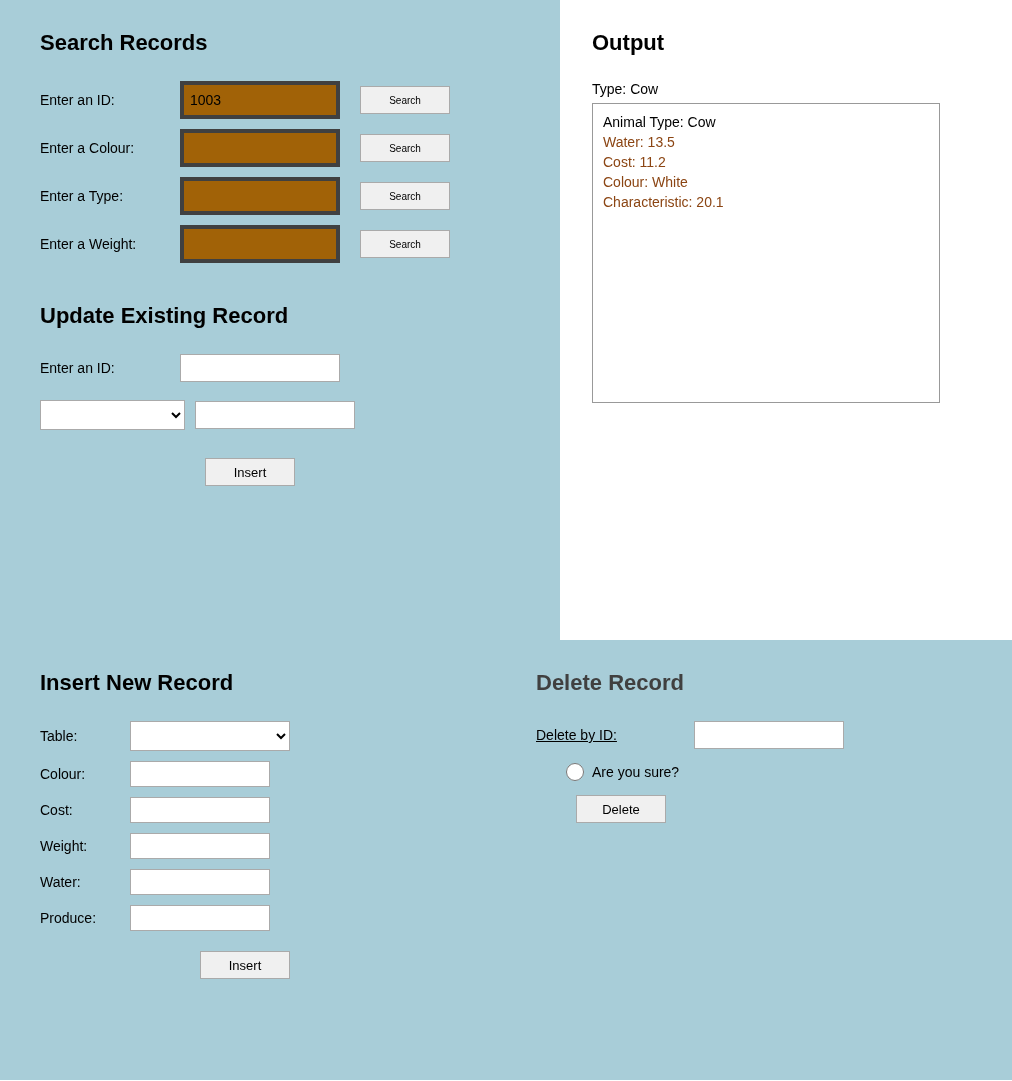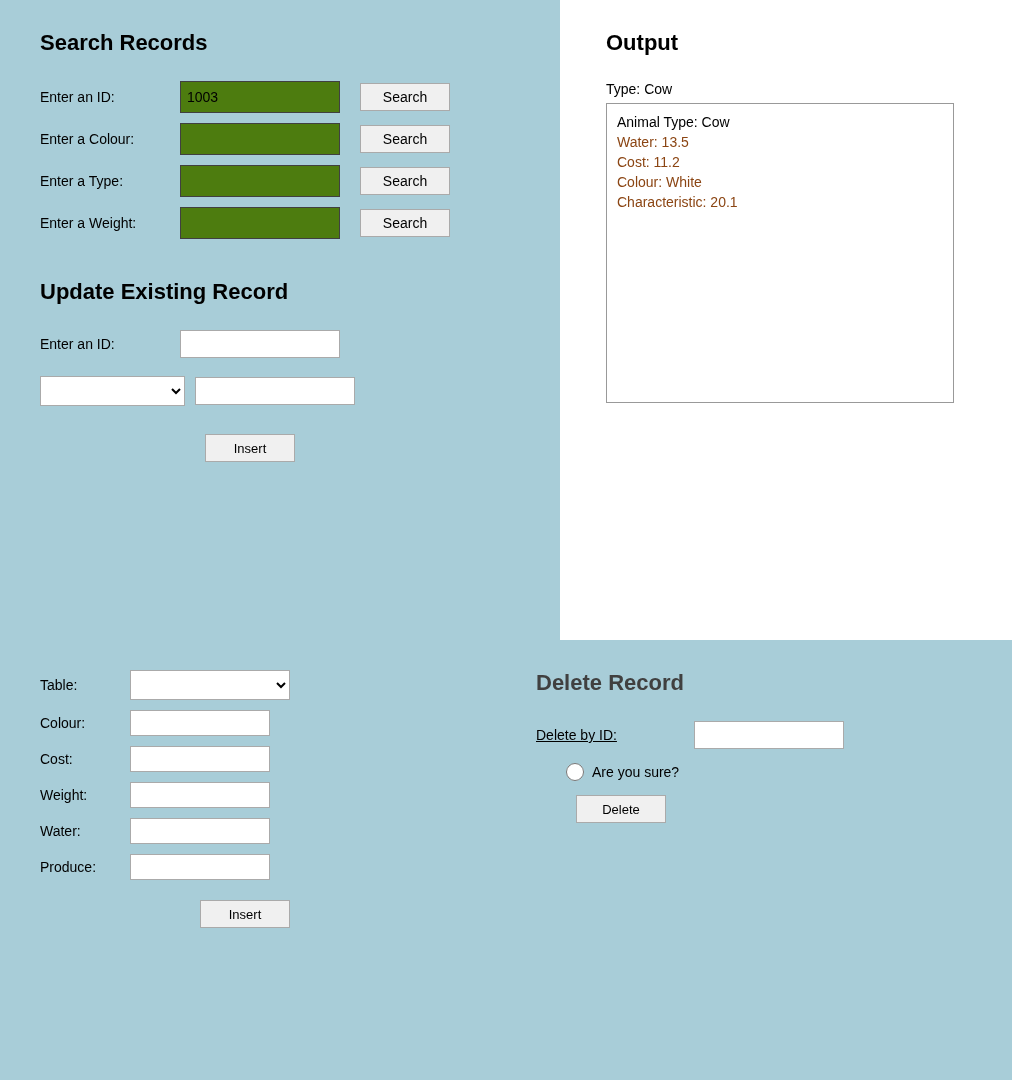--- a/index.html
+++ b/index.html
@@ -6,21 +6,21 @@
     body {
       font-family: Arial, sans-serif;
       font-size: 14px;
       background: #fff;
       width: 1012px;
       min-height: 1081px;
     }
 
     .top-section {
       display: flex;
-      gap: 16px;
+      gap: 2px;
       width: 100%;
     }
 
     .search-panel {
       background: #a8cdd8;
       padding: 30px 40px 40px 40px;
       width: 560px;
       min-height: 640px;
     }
 
@@ -47,33 +47,33 @@
 
     .form-label {
       width: 130px;
       color: #000;
       font-size: 14px;
     }
 
     .form-input {
       width: 160px;
       height: 28px;
-      border: 1px solid #404040;
-      background: #4d7c0f;
+      border: 4px solid #404040;
+      background: #a16207;
       padding: 15px 6px;
       font-size: 14px;
     }
 
     .search-btn {
       width: 90px;
       height: 28px;
       border: 1px solid #aaa;
       background: #f0f0f0;
       cursor: pointer;
-      font-size: 14px;
+      font-size: 10px;
       margin-left: 10px;
     }
 
     .update-section {
       margin-top: 40px;
     }
 
     .update-section .form-row {
       margin-bottom: 18px;
     }
@@ -300,20 +300,21 @@
       <div class="output-line colored">Colour: White</div>
       <div class="output-line colored">Characteristic: 20.1</div>
     </div>
   </div>
 
 </div>
 
 <div class="bottom-section">
 
   <div class="insert-new-panel">
+    <div class="section-title">Insert New Record</div>
 
     <div class="bottom-left-form">
       
       <div class="form-row">
         <label class="form-label">Table:</label>
         <select class="table-dropdown">
           <option value=""></option>
           <option value="cow">Cow</option>
           <option value="sheep">Sheep</option>
           <option value="pig">Pig</option>

